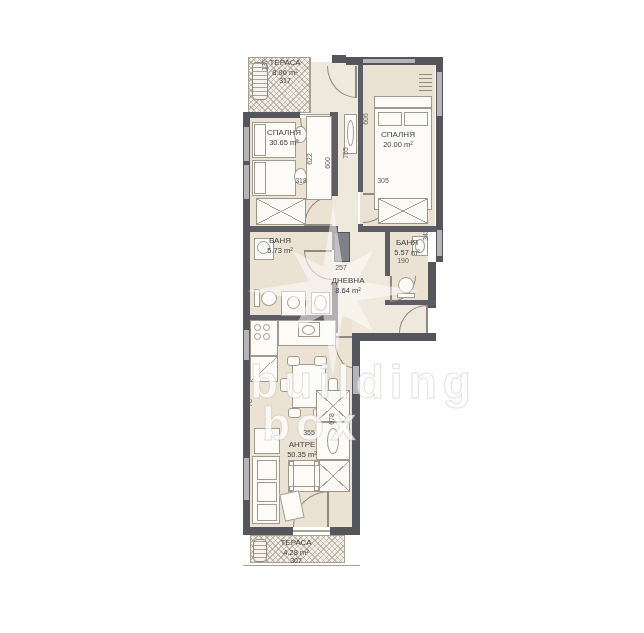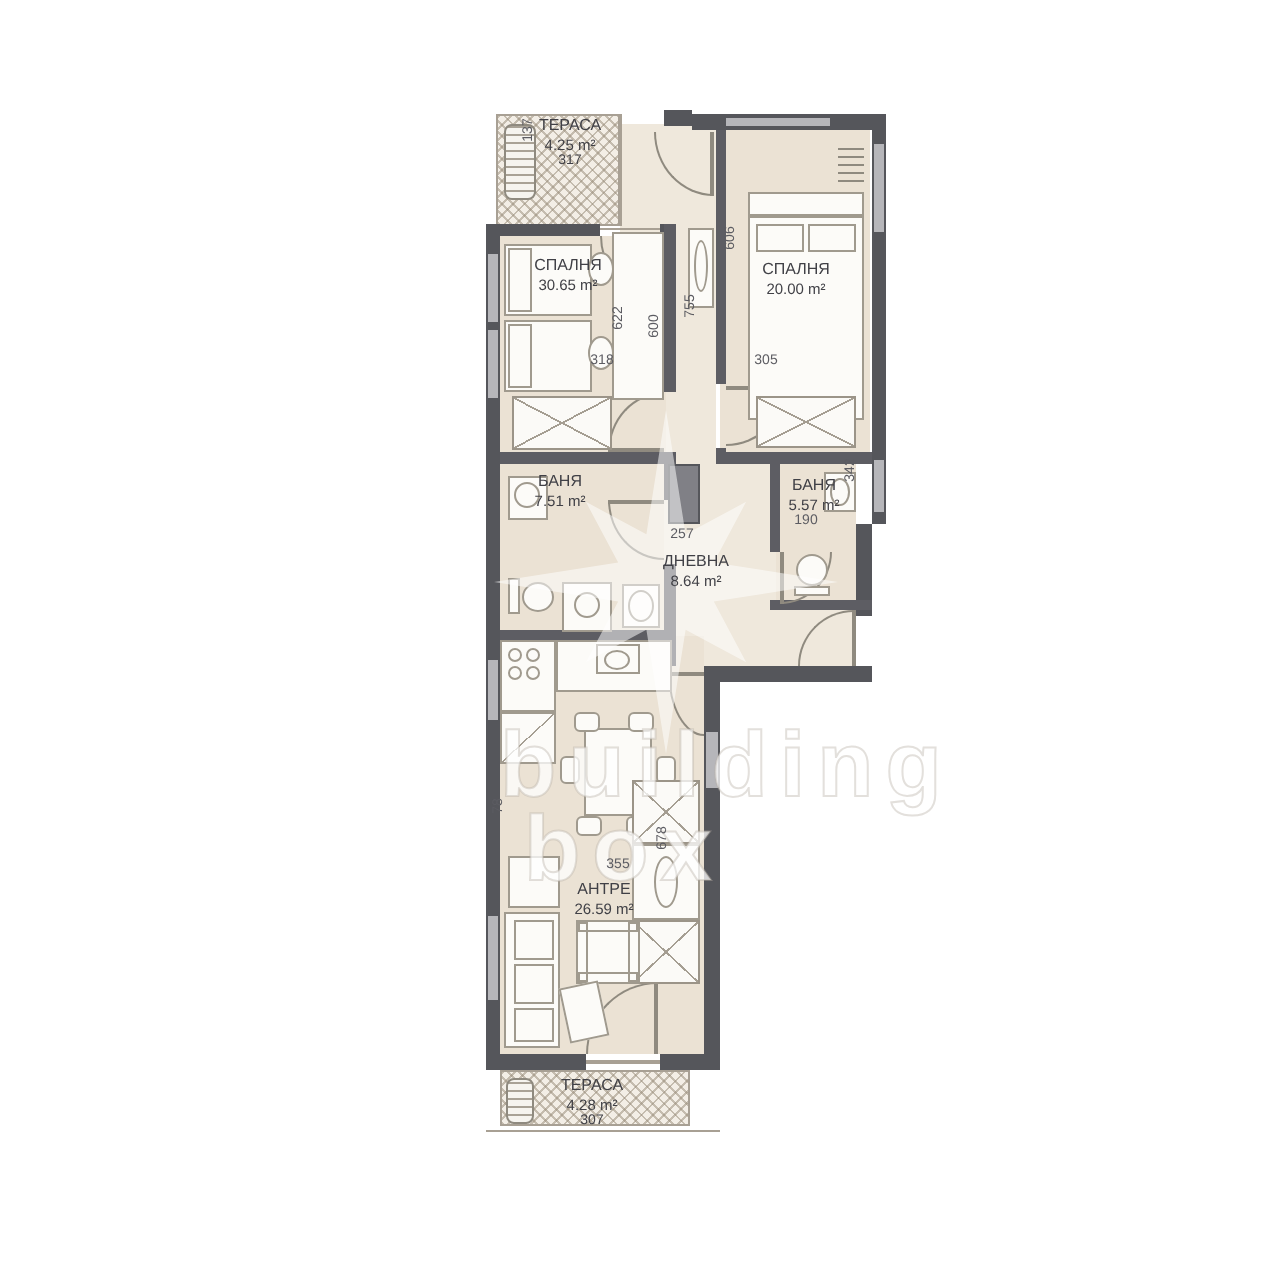--- a/index.html
+++ b/index.html
@@ -179,46 +179,46 @@
 
   <div class="p radiator" style="left:252px;top:62px;width:16px;height:38px"></div>
   <div class="p radiator" style="left:253px;top:539px;width:14px;height:23px"></div>
 
   <div class="star" style="left:247px;top:205px;width:172px;height:172px"></div>
   <div class="wmtext" style="left:262px;top:397px">box</div>
   <div class="wmtext" style="left:250px;top:355px">building</div>
 
   <div class="rlabel" style="left:262px;top:58px;width:46px">
     <span class="nm" style="display:block">ТЕРАСА</span>
-    <span class="ar" style="display:block">4.25 m²</span>
+    <span class="ar" style="display:block">8.96 m²</span>
     <span class="no" style="display:block">317</span>
   </div>
   <div class="rlabel" style="left:258px;top:128px;width:52px">
     <span class="nm" style="display:block">СПАЛНЯ</span>
     <span class="ar" style="display:block">30.65 m²</span>
   </div>
   <div class="rlabel" style="left:370px;top:130px;width:56px">
     <span class="nm" style="display:block">СПАЛНЯ</span>
     <span class="ar" style="display:block">20.00 m²</span>
   </div>
   <div class="rlabel" style="left:256px;top:236px;width:48px">
     <span class="nm" style="display:block">БАНЯ</span>
-    <span class="ar" style="display:block">7.51 m²</span>
+    <span class="ar" style="display:block">5.73 m²</span>
   </div>
   <div class="rlabel" style="left:386px;top:238px;width:42px">
     <span class="nm" style="display:block">БАНЯ</span>
     <span class="ar" style="display:block">5.57 m²</span>
   </div>
   <div class="rlabel" style="left:328px;top:276px;width:40px">
     <span class="nm" style="display:block">ДНЕВНА</span>
     <span class="ar" style="display:block">8.64 m²</span>
   </div>
   <div class="rlabel" style="left:276px;top:440px;width:52px">
     <span class="nm" style="display:block">АНТРЕ</span>
-    <span class="ar" style="display:block">26.59 m²</span>
+    <span class="ar" style="display:block">50.35 m²</span>
   </div>
   <div class="rlabel" style="left:270px;top:538px;width:52px">
     <span class="nm" style="display:block">ТЕРАСА</span>
     <span class="ar" style="display:block">4.28 m²</span>
     <span class="no" style="display:block">307</span>
   </div>
 
   <div class="dim vdim" style="left:256px;top:60px;width:18px;height:10px">137</div>
   <div class="dim" style="left:290px;top:176px;width:22px;height:10px">318</div>
   <div class="dim vdim" style="left:300px;top:154px;width:20px;height:10px">622</div>

